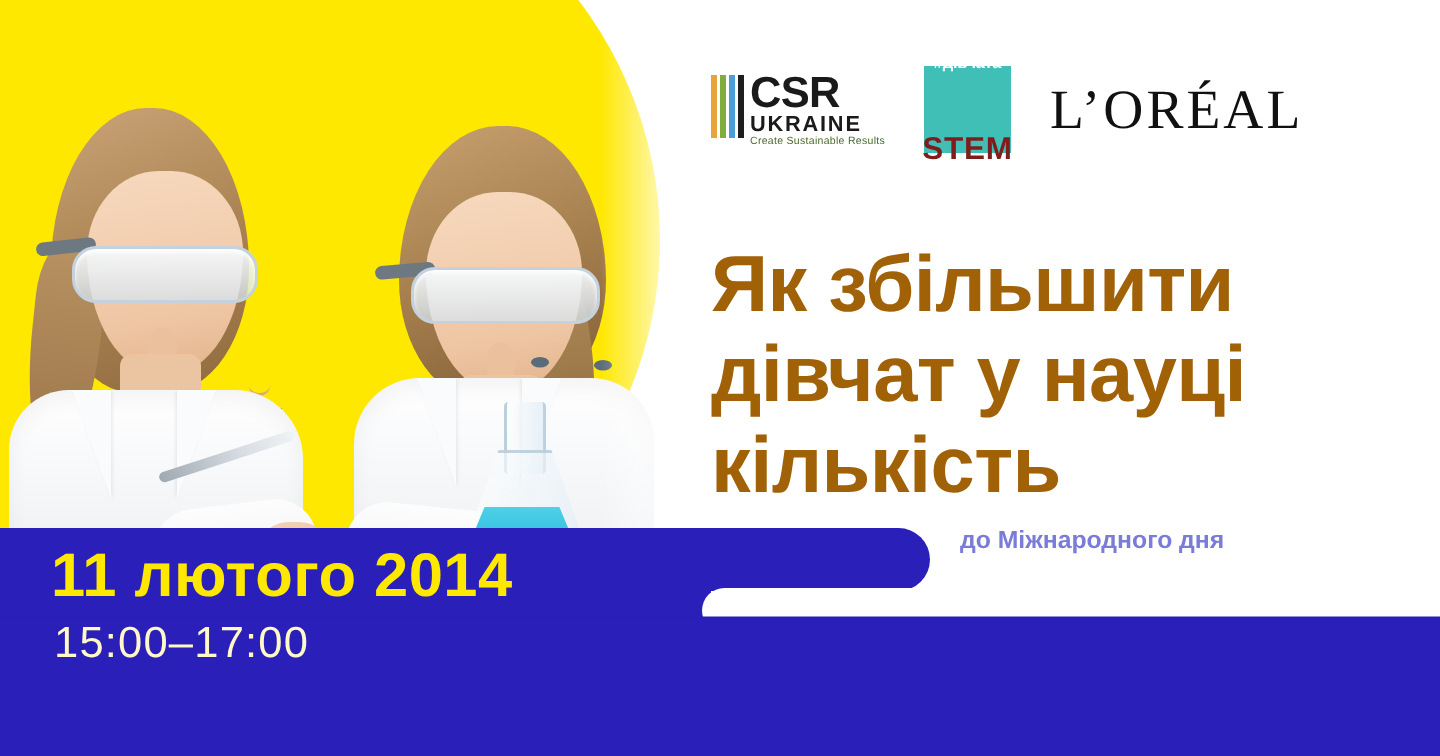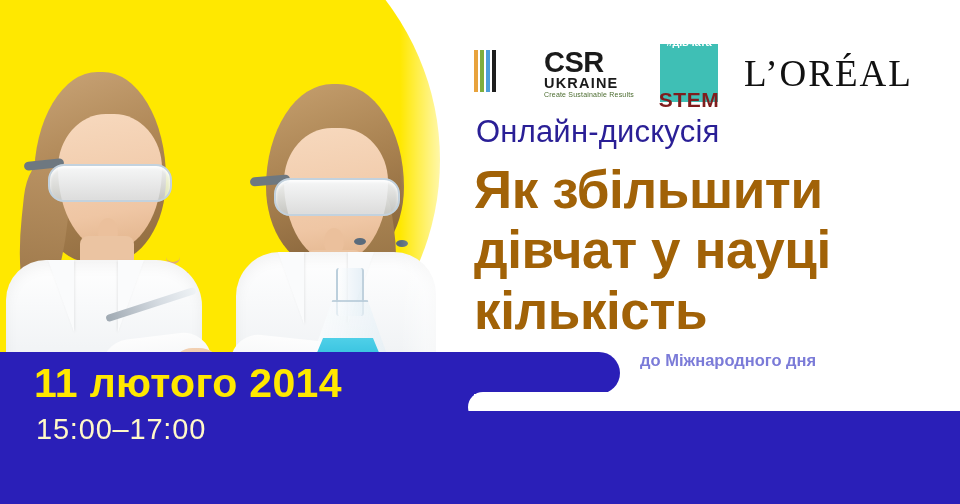--- a/index.html
+++ b/index.html
@@ -350,21 +350,21 @@
     display: flex;
     gap: 2px;
     height: 42px;
     padding-top: 2px;
   }
   .csr-bars i { display: block; width: 4px; height: 42px; }
   .csr-b1 { background: #E8A33D; }
   .csr-b2 { background: #7FAE3C; }
   .csr-b3 { background: #4C9ED9; }
   .csr-b4 { background: #1E1E1E; }
-  .csr-text { line-height: 1; margin-left: 44px; }
+  .csr-text { line-height: 1; }
   .csr-main {
     font-size: 29px;
     font-weight: bold;
     color: #1A1A1A;
     letter-spacing: -0.5px;
   }
   .csr-sub {
     font-size: 14.5px;
     font-weight: bold;
     color: #1A1A1A;
@@ -539,21 +539,20 @@
     </div>
 
     <div class="logo-stem">
       <div class="stem-top">#дівчата</div>
       <div class="stem-main">STEM</div>
     </div>
 
     <div class="logo-loreal">L’ORÉAL</div>
   </div>
 
-  <div class="kicker">Онлайн-дискусія</div>
 
   <div class="headline">
     <span>Як збільшити</span>
     <span>дівчат у науці</span>
     <span>кількість</span>
   </div>
 
   <div class="sub">
     <span>до Міжнародного дня</span>
   </div>

